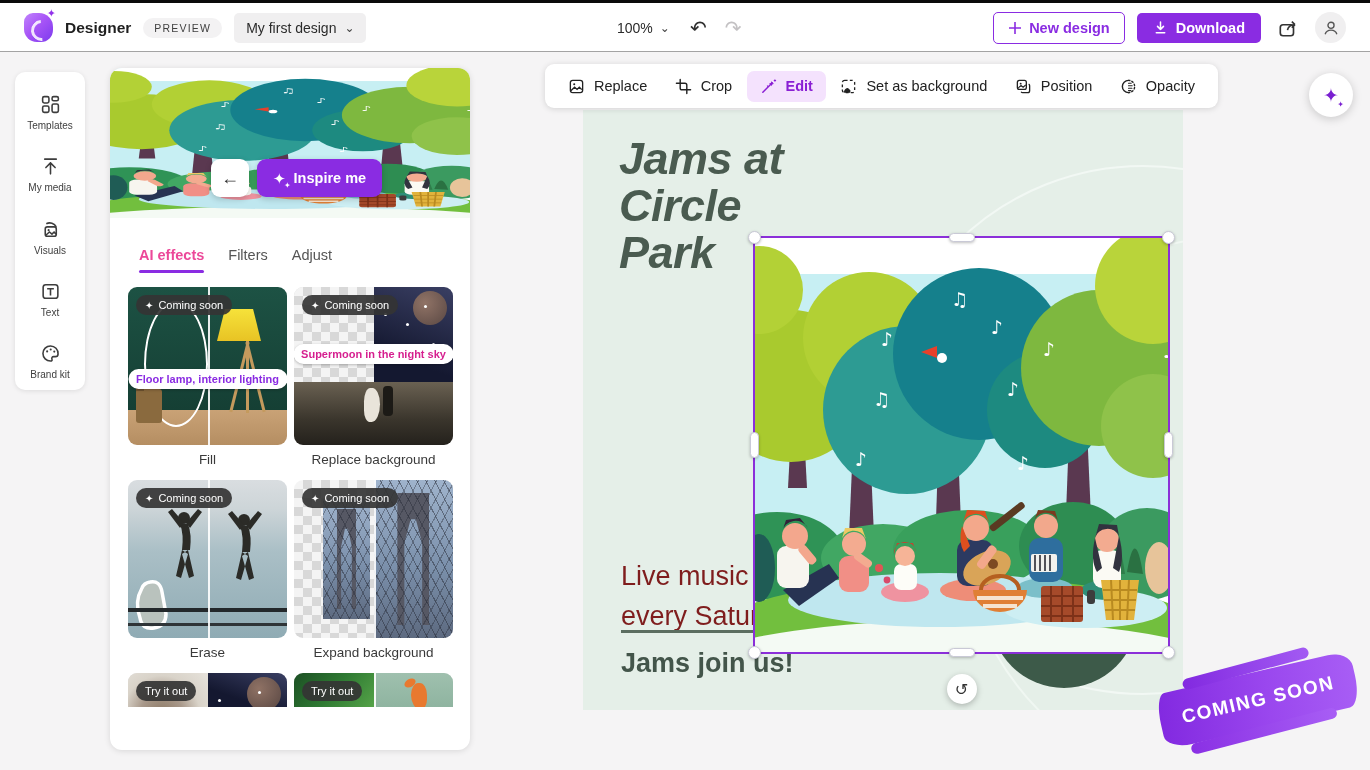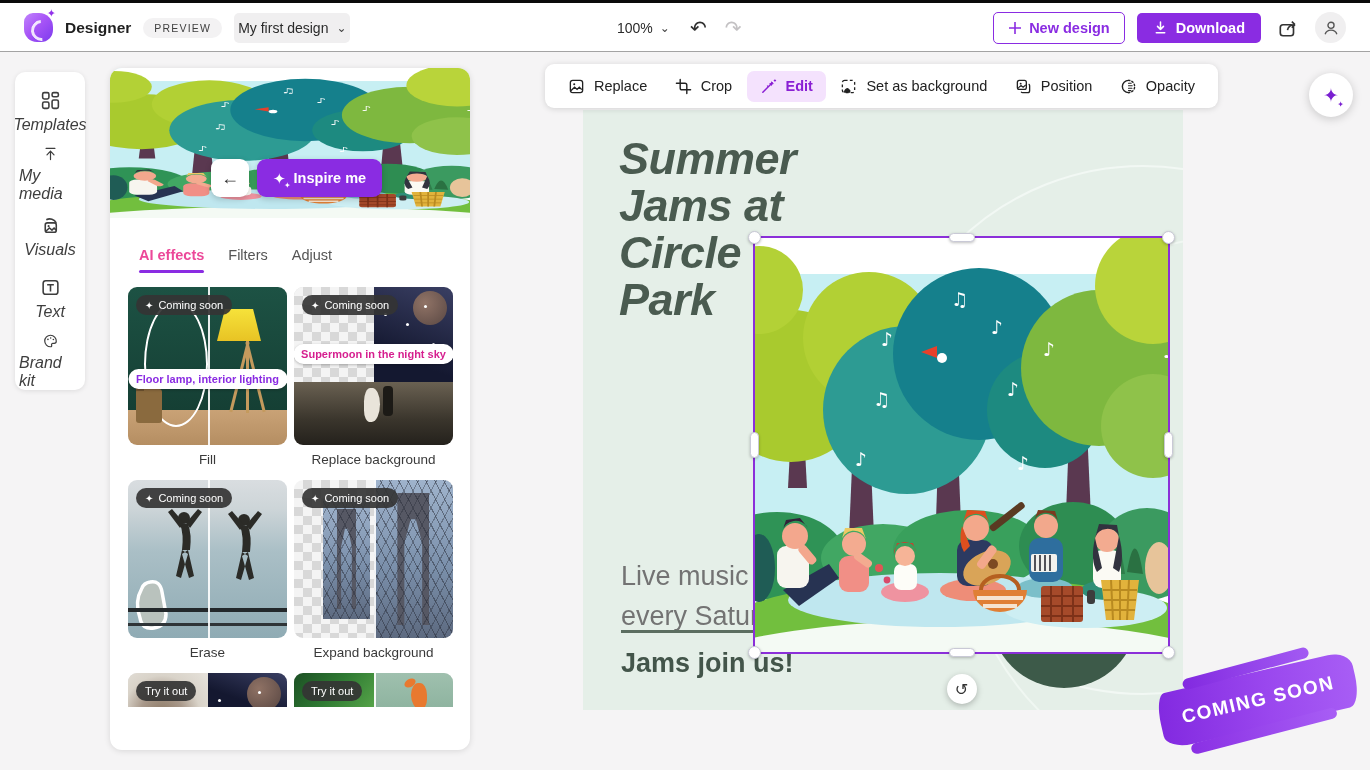--- a/index.html
+++ b/index.html
@@ -8,38 +8,38 @@
 
   
   .top-edge { position:absolute; top:0; left:0; width:1370px; height:3px; background:#0a0a0a; z-index:50; }
   .topbar { position:absolute; top:3px; left:0; width:1370px; height:49px; background:#ffffff; border-bottom:1px solid #a3a3a3; z-index:40; }
   .tb-left { position:absolute; left:24px; top:0; height:49px; display:flex; align-items:center; gap:12px; }
   .logo { width:29px; height:29px; border-radius:9px 14px 12px 13px; background:linear-gradient(135deg,#c084fc 0%,#a855f7 45%,#7c3aed 100%); position:relative; }
   .logo::after { content:"✦"; position:absolute; right:-3px; top:-6px; font-size:11px; color:#9333ea; }
   .logo::before { content:""; position:absolute; left:7px; top:7px; width:15px; height:15px; border-radius:50%; border:3.5px solid rgba(255,255,255,.85); border-top-color:transparent; border-right-color:transparent; transform:rotate(40deg); }
   .app-name { font-weight:bold; font-size:15.5px; color:#1f1f1f; }
   .preview-pill { background:#f3f2f3; border-radius:11px; padding:4px 11px; font-size:10.5px; letter-spacing:1.2px; color:#3f3f3f; }
-  .design-btn { display:flex; align-items:center; gap:8px; background:#f0eff0; border-radius:5px; padding:7px 4px; font-size:14px; color:#2b2b2b; cursor:pointer; }
+  .design-btn { display:flex; align-items:center; gap:8px; background:#f0eff0; border-radius:5px; padding:7px 12px; font-size:14px; color:#2b2b2b; cursor:pointer; }
   .chev { font-size:12px; color:#444; line-height:6px; }
   .tb-center { position:absolute; left:617px; top:0; height:50px; display:flex; align-items:center; gap:20px; }
   .zoom-ctl { display:flex; align-items:center; gap:7px; font-size:14px; color:#2b2b2b; cursor:pointer; }
   .undo-redo { display:flex; gap:18px; font-size:20px; }
   .undo { color:#2f2f2f; cursor:pointer; }
   .redo { color:#c3c1c3; cursor:pointer; }
   .tb-right { position:absolute; right:24px; top:0; height:49px; display:flex; align-items:center; gap:12px; }
   .btn-outline { display:flex; align-items:center; gap:7px; border:1px solid #8a2ce2; color:#8a2ce2; border-radius:5px; padding:7px 14px; font-size:14.5px; font-weight:bold; background:#fff; cursor:pointer; }
   .btn-fill { display:flex; align-items:center; gap:8px; background:#8a2ce2; color:#fff; border-radius:5px; padding:7px 16px; font-size:14.5px; font-weight:bold; border:none; cursor:pointer; }
   .icon-btn { width:30px; height:30px; display:flex; align-items:center; justify-content:center; cursor:pointer; }
   .avatar { width:31px; height:31px; border-radius:50%; background:#f0eff0; display:flex; align-items:center; justify-content:center; cursor:pointer; }
   svg.ic { display:block; }
 
   
   .rail { position:absolute; left:15px; top:72px; width:70px; height:318px; background:#fff; border-radius:10px; box-shadow:0 1px 5px rgba(0,0,0,.10); display:flex; flex-direction:column; align-items:center; padding-top:12px; gap:6px; z-index:10; }
   .rail-item { width:62px; height:57px; display:flex; flex-direction:column; align-items:center; justify-content:center; gap:5px; cursor:pointer; border-radius:8px; }
-  .rail-item span { font-size:16px; color:#3e3e3e;font-style:italic; }
+  .rail-item span { font-size:10px; color:#3e3e3e; }
 
   
   .panel { position:absolute; left:110px; top:68px; width:360px; height:682px; background:#fff; border-radius:12px; box-shadow:0 1px 6px rgba(0,0,0,.12); overflow:hidden; z-index:10; }
   .preview { position:relative; width:360px; height:150px; overflow:hidden; background:#c7eff3; }
   .back-btn { position:absolute; left:101px; top:91px; width:38px; height:38px; background:#fff; border-radius:9px; box-shadow:0 2px 6px rgba(0,0,0,.2); display:flex; align-items:center; justify-content:center; font-size:18px; color:#333; cursor:pointer; }
   .inspire-btn { position:absolute; left:147px; top:91px; height:38px; background:#8a2ce2; border-radius:9px; display:flex; align-items:center; gap:8px; padding:0 16px; color:#fff; font-size:14.5px; font-weight:bold; box-shadow:0 2px 6px rgba(0,0,0,.2); cursor:pointer; }
   .spark { position:relative; font-size:15px; line-height:1; }
   .spark i { position:absolute; right:-5px; bottom:-4px; font-style:normal; font-size:8px; }
   .tabs { display:flex; gap:24px; padding:0 29px; margin-top:29px; }
   .tab { font-size:14.5px; color:#555; position:relative; padding-bottom:10px; cursor:pointer; }
@@ -88,21 +88,21 @@
   .toolbar { position:absolute; left:545px; top:64px; width:673px; height:44px; background:#fff; border-radius:9px; box-shadow:0 1px 6px rgba(0,0,0,.14); display:flex; align-items:center; padding:0 10px; justify-content:space-between; z-index:20; }
   .tool { display:flex; align-items:center; gap:9px; font-size:14.5px; color:#222; padding:7px 13px; border-radius:7px; cursor:pointer; white-space:nowrap; }
   .tool.active { background:#f4e2fd; color:#8a1fd4; font-weight:bold; }
 
   
   .canvas { position:absolute; left:583px; top:110px; width:600px; height:600px; background:#e5efe8; overflow:hidden; z-index:5; }
   .arc1 { position:absolute; left:295px; top:55px; width:530px; height:530px; border:2px solid #f2f8f4; border-radius:50%; }
   .arc2 { position:absolute; left:375px; top:125px; width:560px; height:560px; border:2px solid #f0f7f2; border-radius:50%; }
   .dark-circle { position:absolute; left:407px; top:430px; width:148px; height:148px; border-radius:50%; background:#3d5a49; }
   .heading { position:absolute; left:36px; top:25px; font-size:45px; font-weight:bold; font-style:italic; color:#4a5b50; line-height:47px; letter-spacing:-.5px; }
-  .subtext { position:absolute; left:38px; top:446px; font-size:27px; color:#737373; line-height:40px; font-weight:500; }
+  .subtext { position:absolute; left:38px; top:446px; font-size:27px; color:#7f1d1d; line-height:40px; font-weight:500; }
   .rule { position:absolute; left:38px; top:520px; width:150px; height:2.5px; background:#5c6e61; }
   .cta { position:absolute; left:38px; top:538px; font-size:27px; font-weight:bold; color:#43554a; }
 
   
   .sel { position:absolute; left:172px; top:128px; width:413px; height:414px; outline:2px solid #8b2fd9; background:#fff; cursor:move; }
   .sel svg { display:block; }
   .h-c { position:absolute; width:13px; height:13px; border-radius:50%; background:#fff; border:1px solid #c9c9d6; box-shadow:0 1px 3px rgba(0,0,0,.25); z-index:6; }
   .h-p { position:absolute; background:#fff; border:1px solid #c9c9d6; border-radius:6px; box-shadow:0 1px 3px rgba(0,0,0,.25); z-index:6; }
   .rotate-h { position:absolute; left:50%; margin-left:-15px; bottom:-52px; width:30px; height:30px; border-radius:50%; background:#fff; box-shadow:0 2px 6px rgba(0,0,0,.25); display:flex; align-items:center; justify-content:center; font-size:16px; color:#333; cursor:grab; z-index:6; }
 
@@ -505,21 +505,20 @@
       </svg>
     <span>Opacity</span>
   </div>
 </div>
 
 <main class="canvas">
   <div class="arc1"></div>
   <div class="arc2"></div>
   <div class="dark-circle"></div>
   <div class="heading">
-    <div>Summer</div>
     <div>Jams at</div>
     <div>Circle</div>
     <div>Park</div>
   </div>
   <div class="subtext">
     <div>Live music</div>
     <div>every Saturday</div>
   </div>
   <div class="rule"></div>
   <div class="cta">Jams join us!</div>

